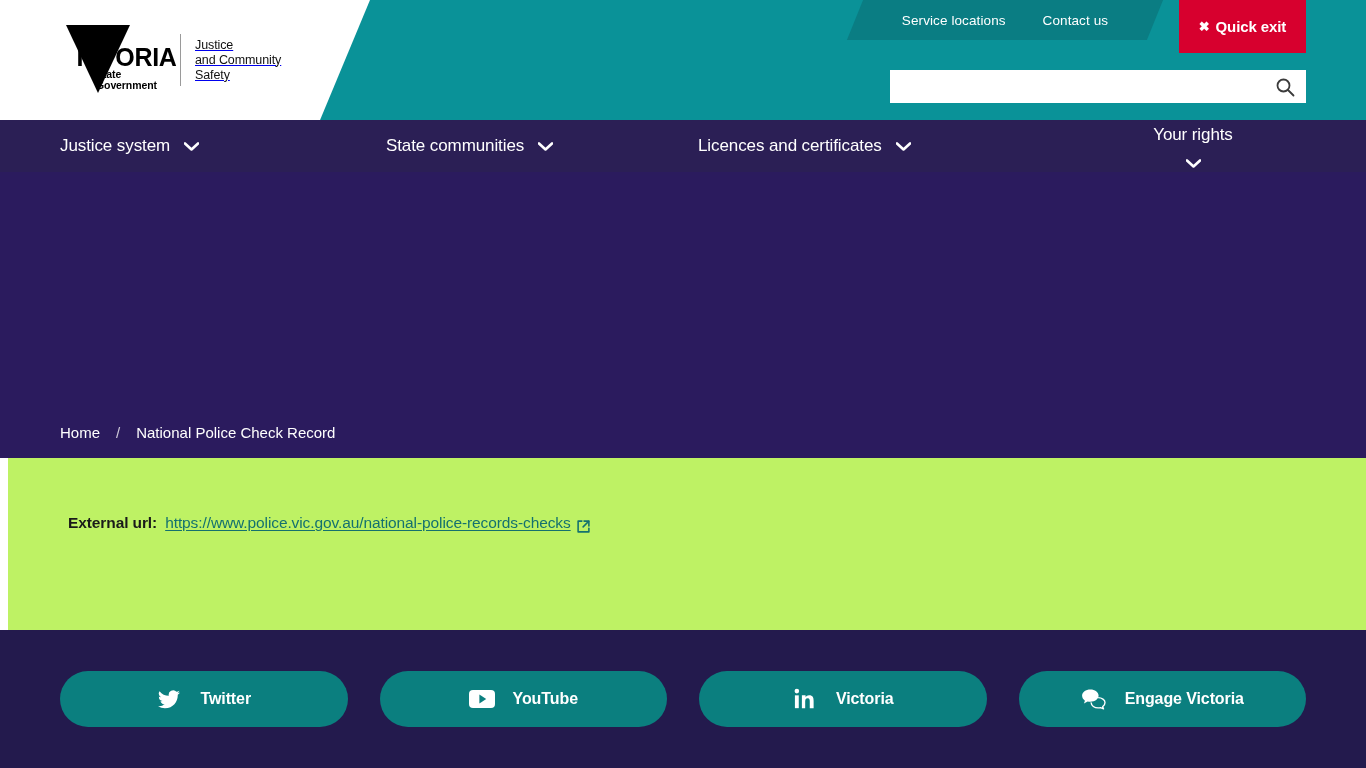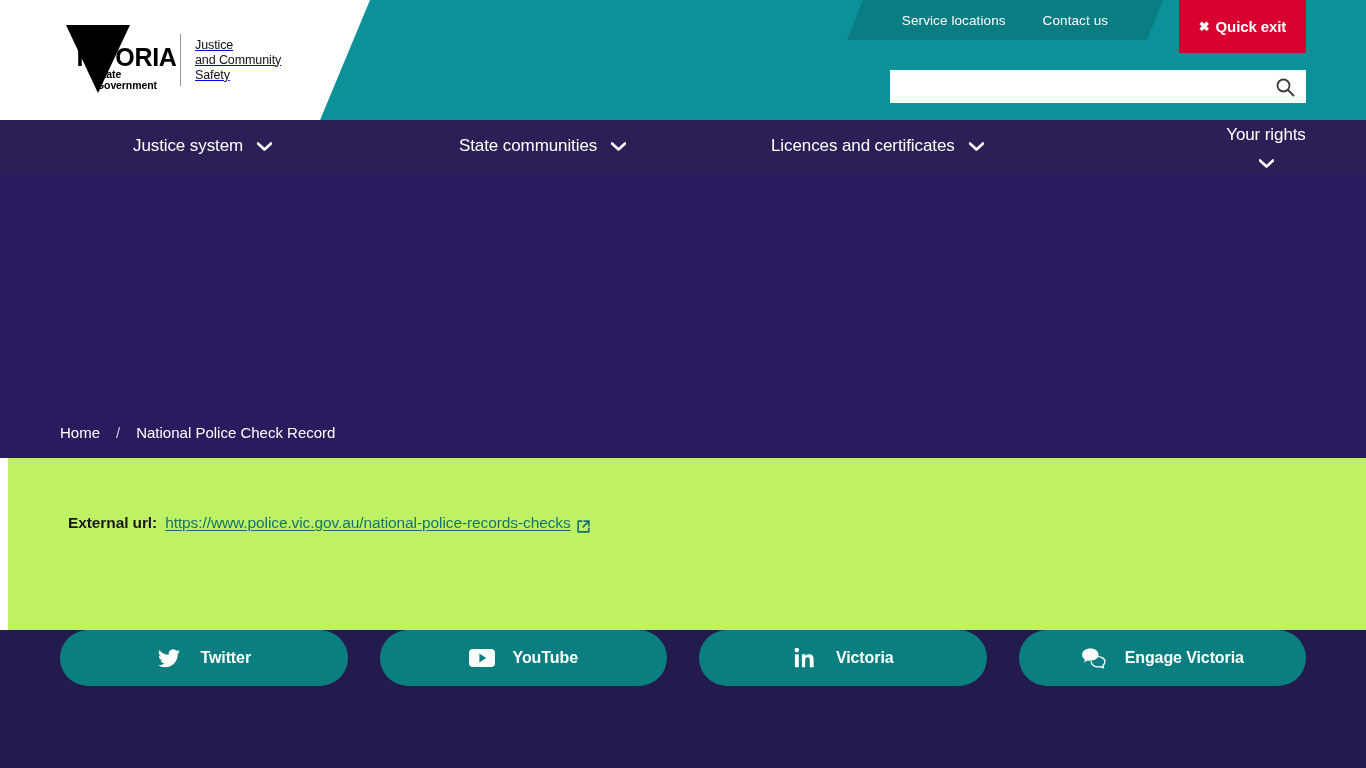--- a/index.html
+++ b/index.html
@@ -107,21 +107,20 @@
     width: 42px; height: 100%; border: none; background: transparent;
     cursor: pointer; display: flex; align-items: center; justify-content: center;
   }
 
   
   .navbar {
     width: 1366px; height: 52px;
     background: #2b1f55;
     display: flex; align-items: center;
     padding-left: 60px;
-    justify-content: flex-end;
   }
   .nav-item {
     display: flex; align-items: center; gap: 14px;
     color: #ffffff; text-decoration: none;
     font-size: 17px; letter-spacing: -0.1px;
     cursor: pointer; white-space: nowrap;
   }
   .nav-item:nth-child(1) { width: 326px; }
   .nav-item:nth-child(2) { width: 312px; }
   .nav-item:nth-child(3) { width: 395px; }
@@ -166,21 +165,21 @@
     text-underline-offset: 2px;
     display: inline-flex; align-items: flex-end; gap: 6px;
     letter-spacing: -0.1px;
   }
   .ext-icon { position: relative; top: 1px; }
 
   
   .footer {
     width: 1366px; height: 138px;
     background: #231a4d;
-    display: flex; 
+    display: flex; align-items: center;
     gap: 32px;
     padding: 0 60px;
   }
   .social-btn {
     flex: 1; height: 56px;
     background: #0b7f7f;
     border-radius: 28px;
     border: none; cursor: pointer;
     display: flex; align-items: center; justify-content: center;
     gap: 18px;

